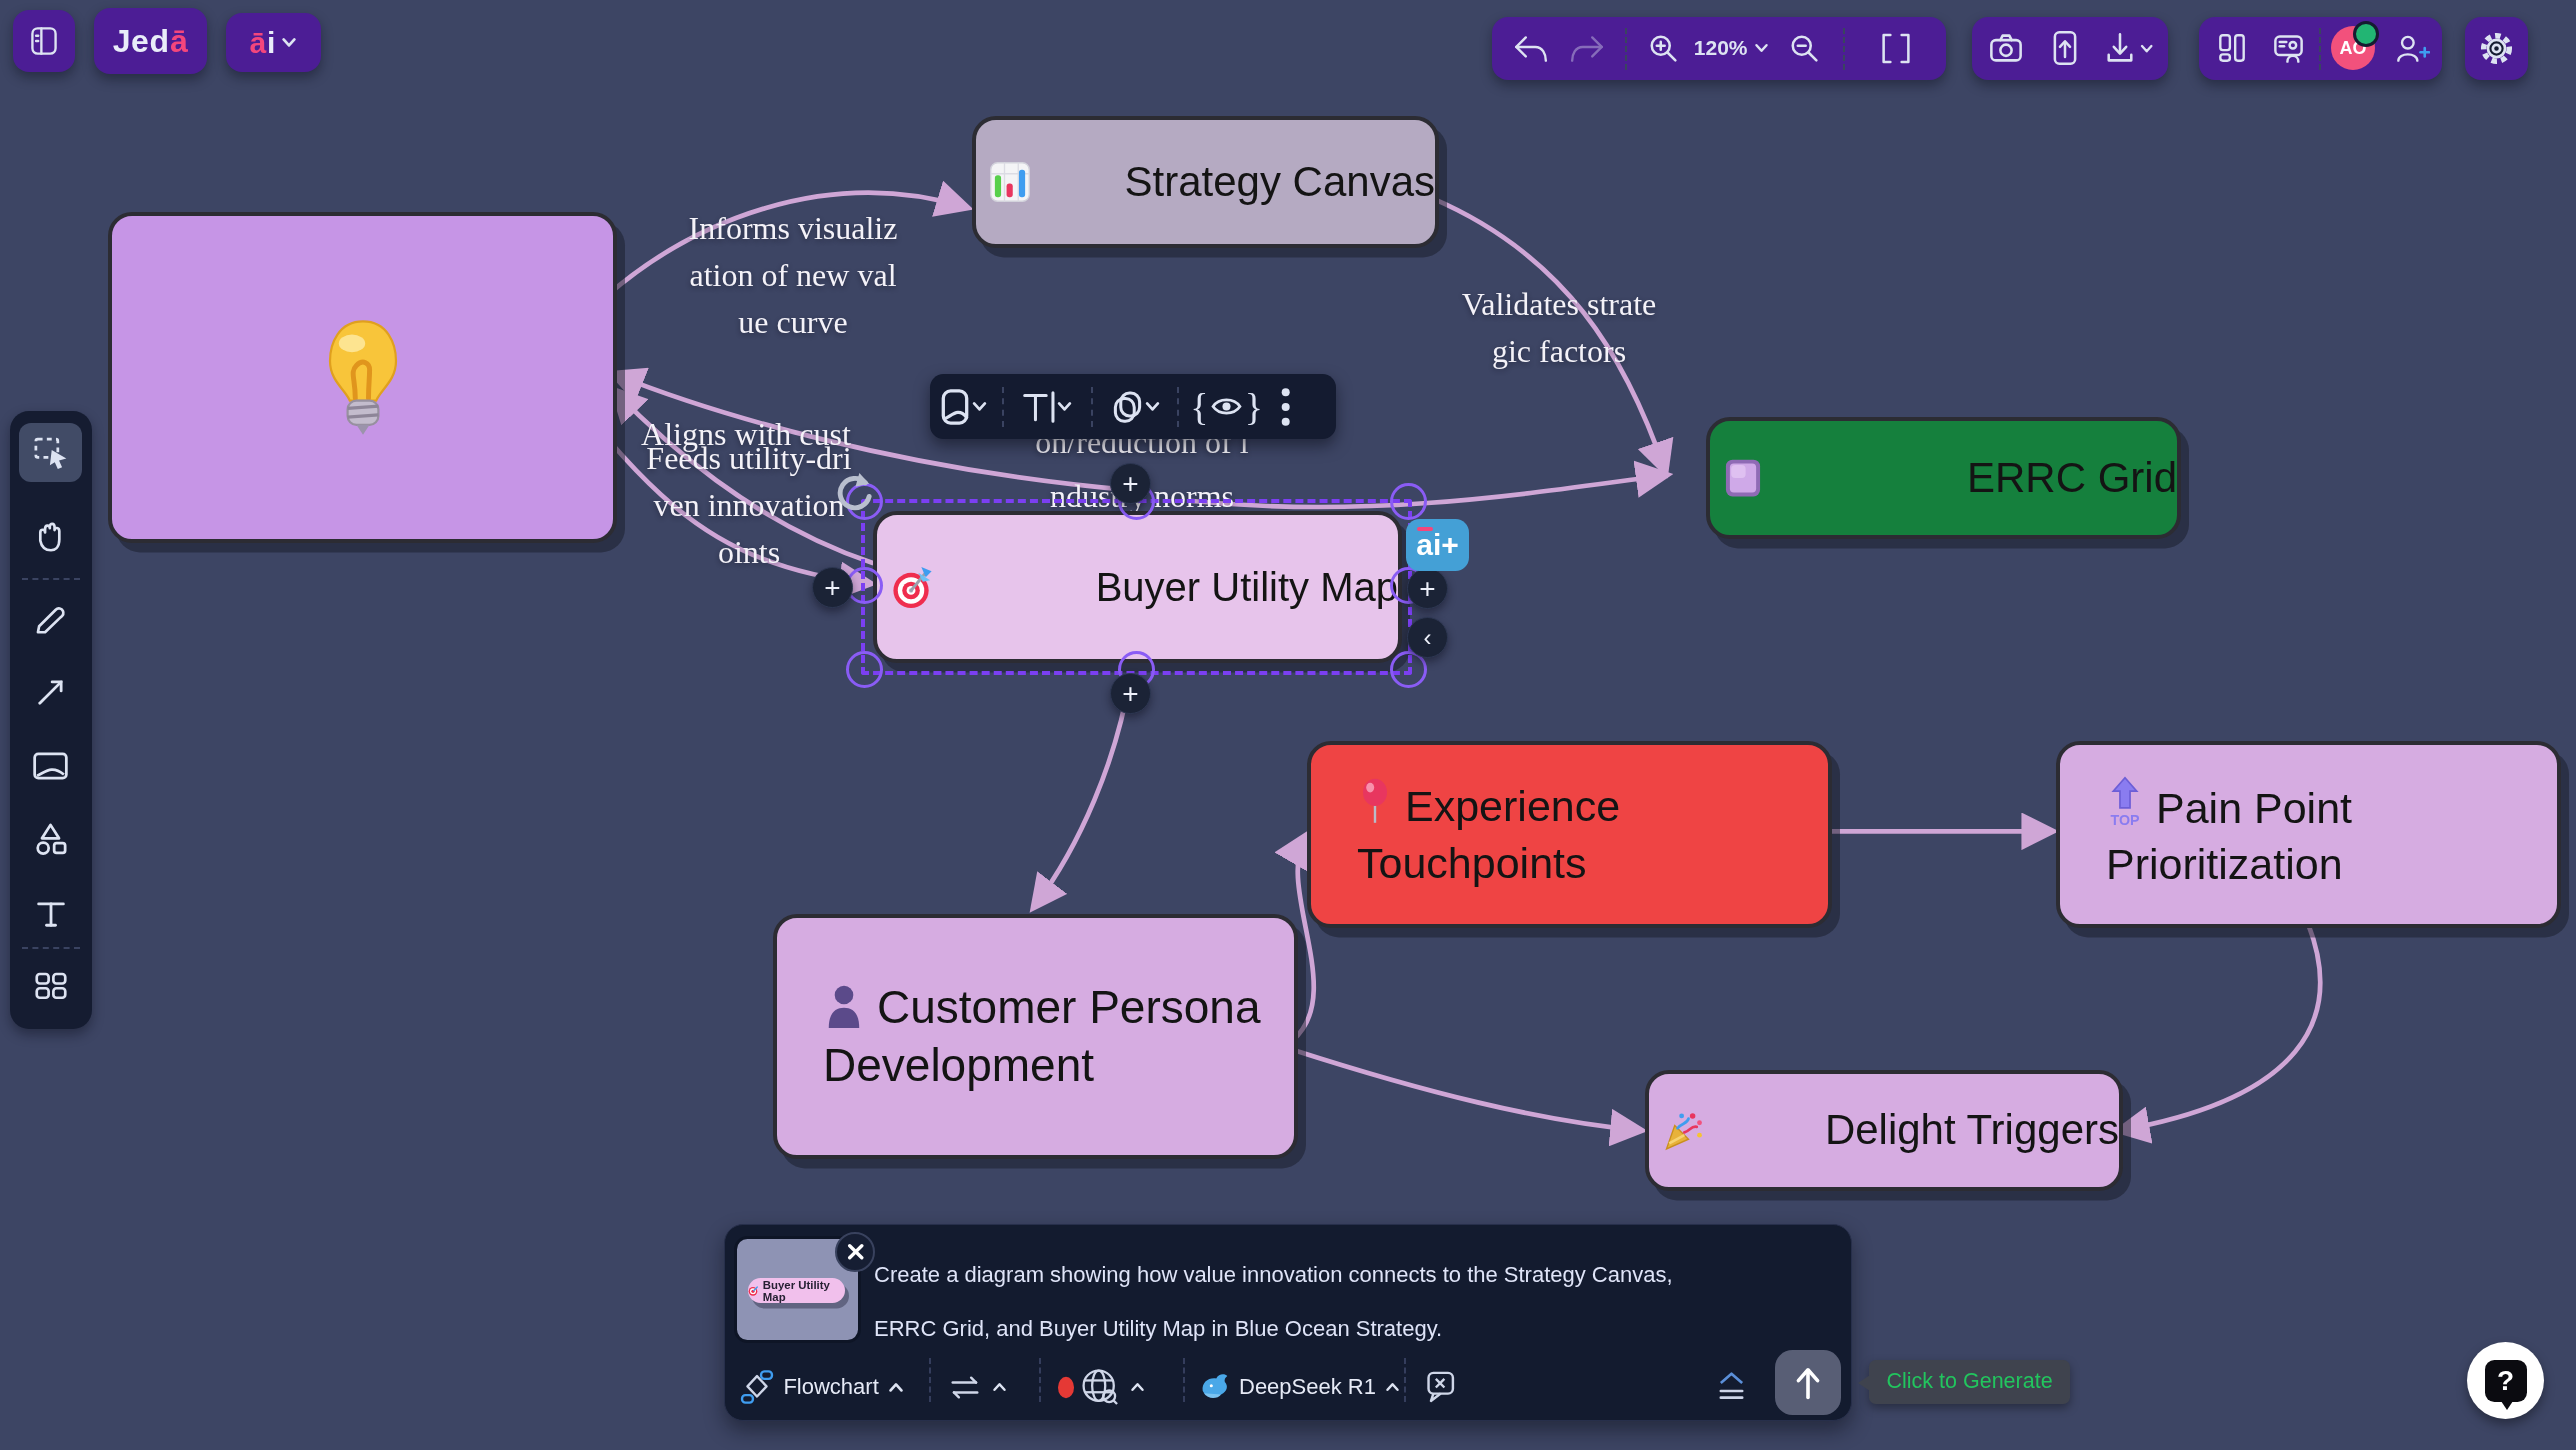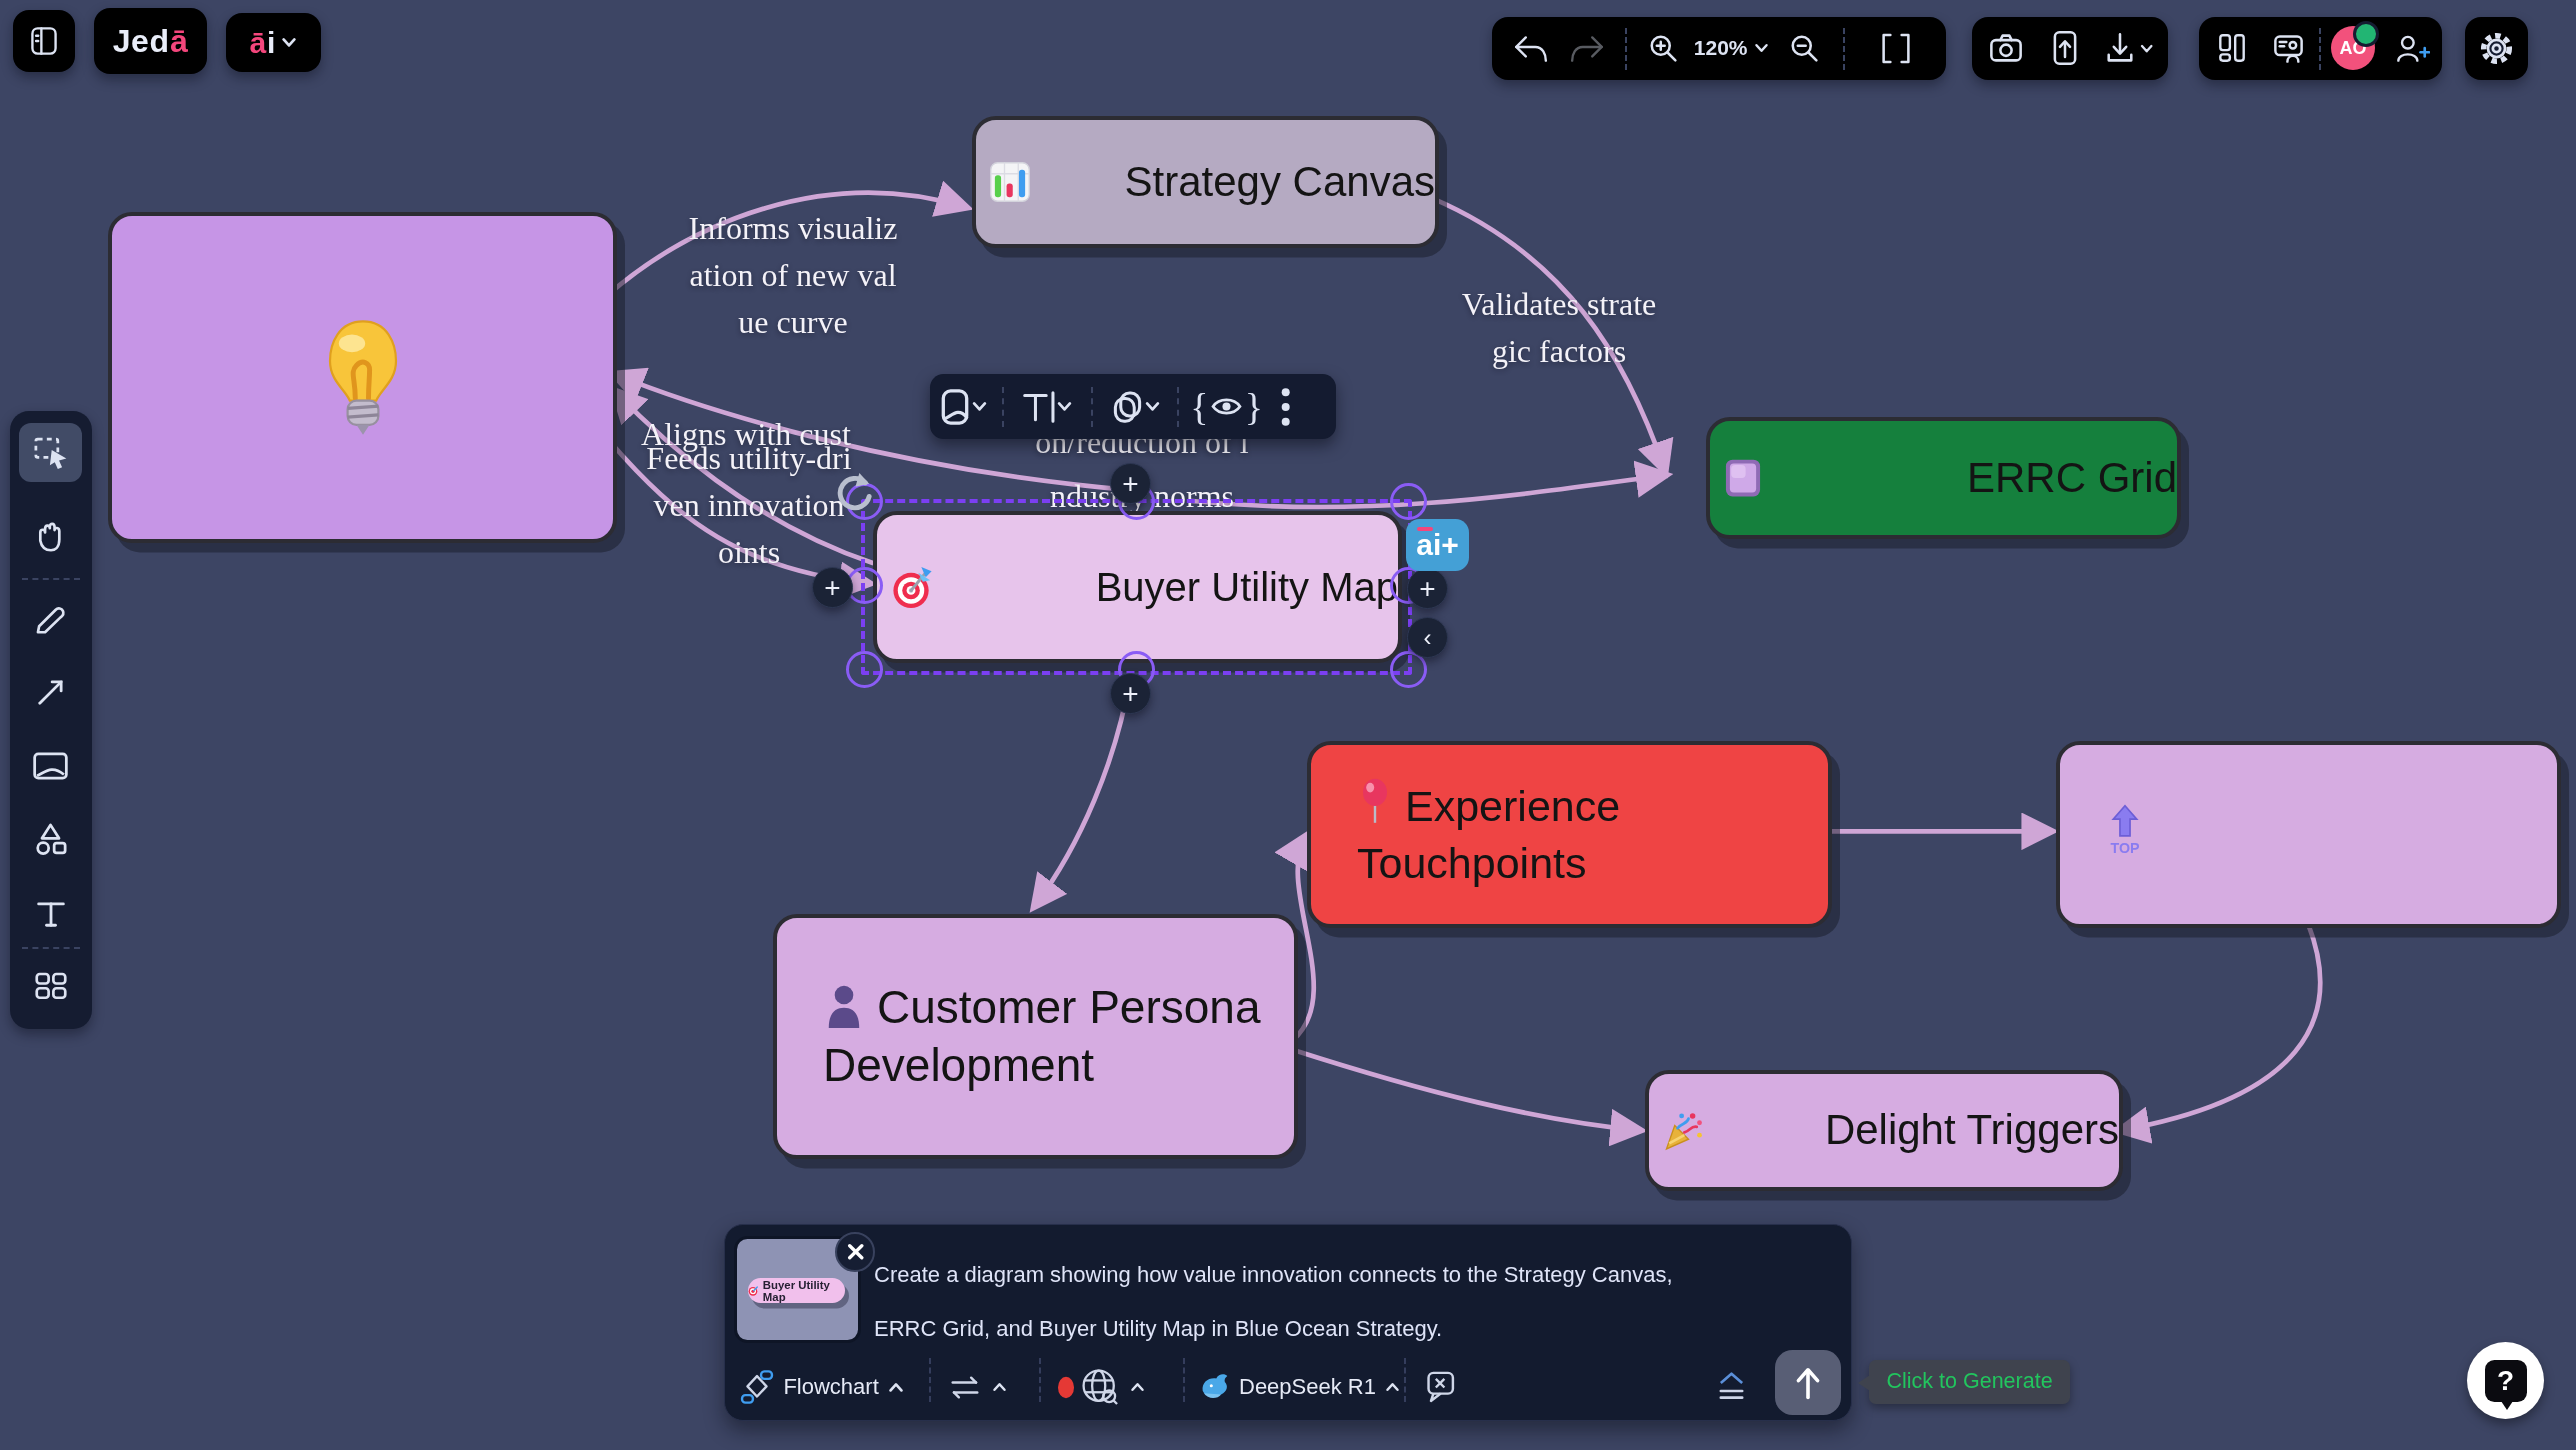--- a/index.html
+++ b/index.html
@@ -3,21 +3,21 @@
 <meta charset="utf-8">
 <style>
   html,body{margin:0;padding:0;}
   body{
     width:2576px;height:1451px;position:relative;overflow:hidden;
     background:#3d4564;font-family:"Liberation Sans",sans-serif;
     -webkit-font-smoothing:antialiased;
   }
   .abs{position:absolute;}
   
-  .panel{position:absolute;background:#000000;border-radius:16px;box-shadow:0 5.4px 12px rgba(10,12,24,.40);}
+  .panel{position:absolute;background:#4c1d95;border-radius:16px;box-shadow:0 5.4px 12px rgba(10,12,24,.40);}
   .tico{stroke:#dde3f2;stroke-width:4.5;fill:none;stroke-linecap:round;stroke-linejoin:round;}
   .tbtn{display:flex;align-items:center;justify-content:center;cursor:pointer;}
   .vdash{position:absolute;top:10.8px;height:42px;border-left:2px dashed #3a4361;}
   .logo-txt{font-size:32px;font-weight:bold;color:#e9edf9;letter-spacing:0.7px;}
   .accent{color:#f4467c;}
   .zoomtxt{font-size:21px;color:#dde3f2;font-weight:bold;}
   .avatar{width:44px;height:44px;border-radius:50%;background:#f2517c;color:#fff;font-size:18px;font-weight:bold;
           display:flex;align-items:center;justify-content:center;position:relative;}
   .avatar .dot{position:absolute;right:-4px;top:-5.4px;width:20px;height:20px;border-radius:50%;background:#22b573;border:3.4px solid #151c31;}
   
@@ -182,21 +182,21 @@
   </div>
     </div>
 </div>
 
 <div class="node" style="left: 2056px; top: 741px; width: 497px; height: 179px; background: rgb(214, 172, 225);">
   <div class="nwrap">
       <div class="inner">
     <svg class="iico" width="38" height="52" viewBox="0 0 44 62" style="font-size:64px">
       <path d="M22 2 L36 18 L28 18 L28 38 L16 38 L16 18 L8 18 Z" fill="#8a7cf0" stroke="#6c5ed6" stroke-width="2"></path>
       <text x="22" y="58" text-anchor="middle" font-size="17" font-weight="bold" fill="#8a7cf0" font-family="Liberation Sans, sans-serif">TOP</text>
-    </svg>
+    </svg><span>Pain Point Prioritization</span>
   </div>
     </div>
 </div>
 
 <div class="node" style="left: 773px; top: 914px; width: 517px; height: 237px; background: rgb(214, 172, 225);">
   <div class="nwrap">
       <div class="inner" style="font-size:46px;line-height:1.25;">
     <svg class="iico" width="42" height="44" viewBox="0 0 48 52">
       <circle cx="24" cy="13" r="11" fill="#5b4a8a"></circle>
       <path d="M6 52 C6 34 14 28 24 28 C34 28 42 34 42 52 Z" fill="#5b4a8a"></path>

